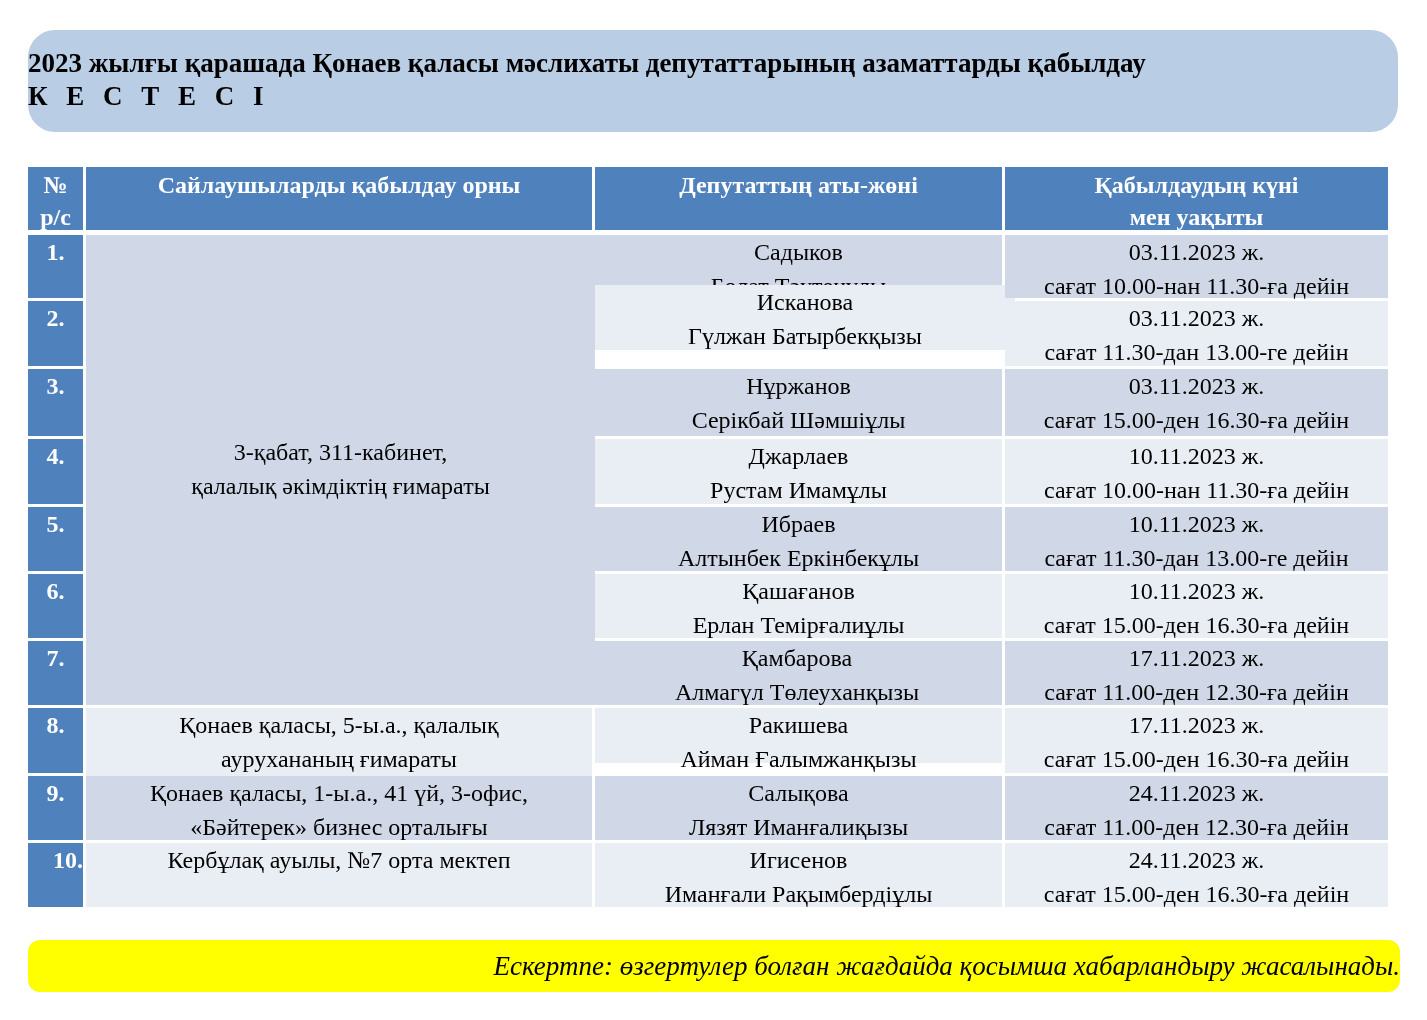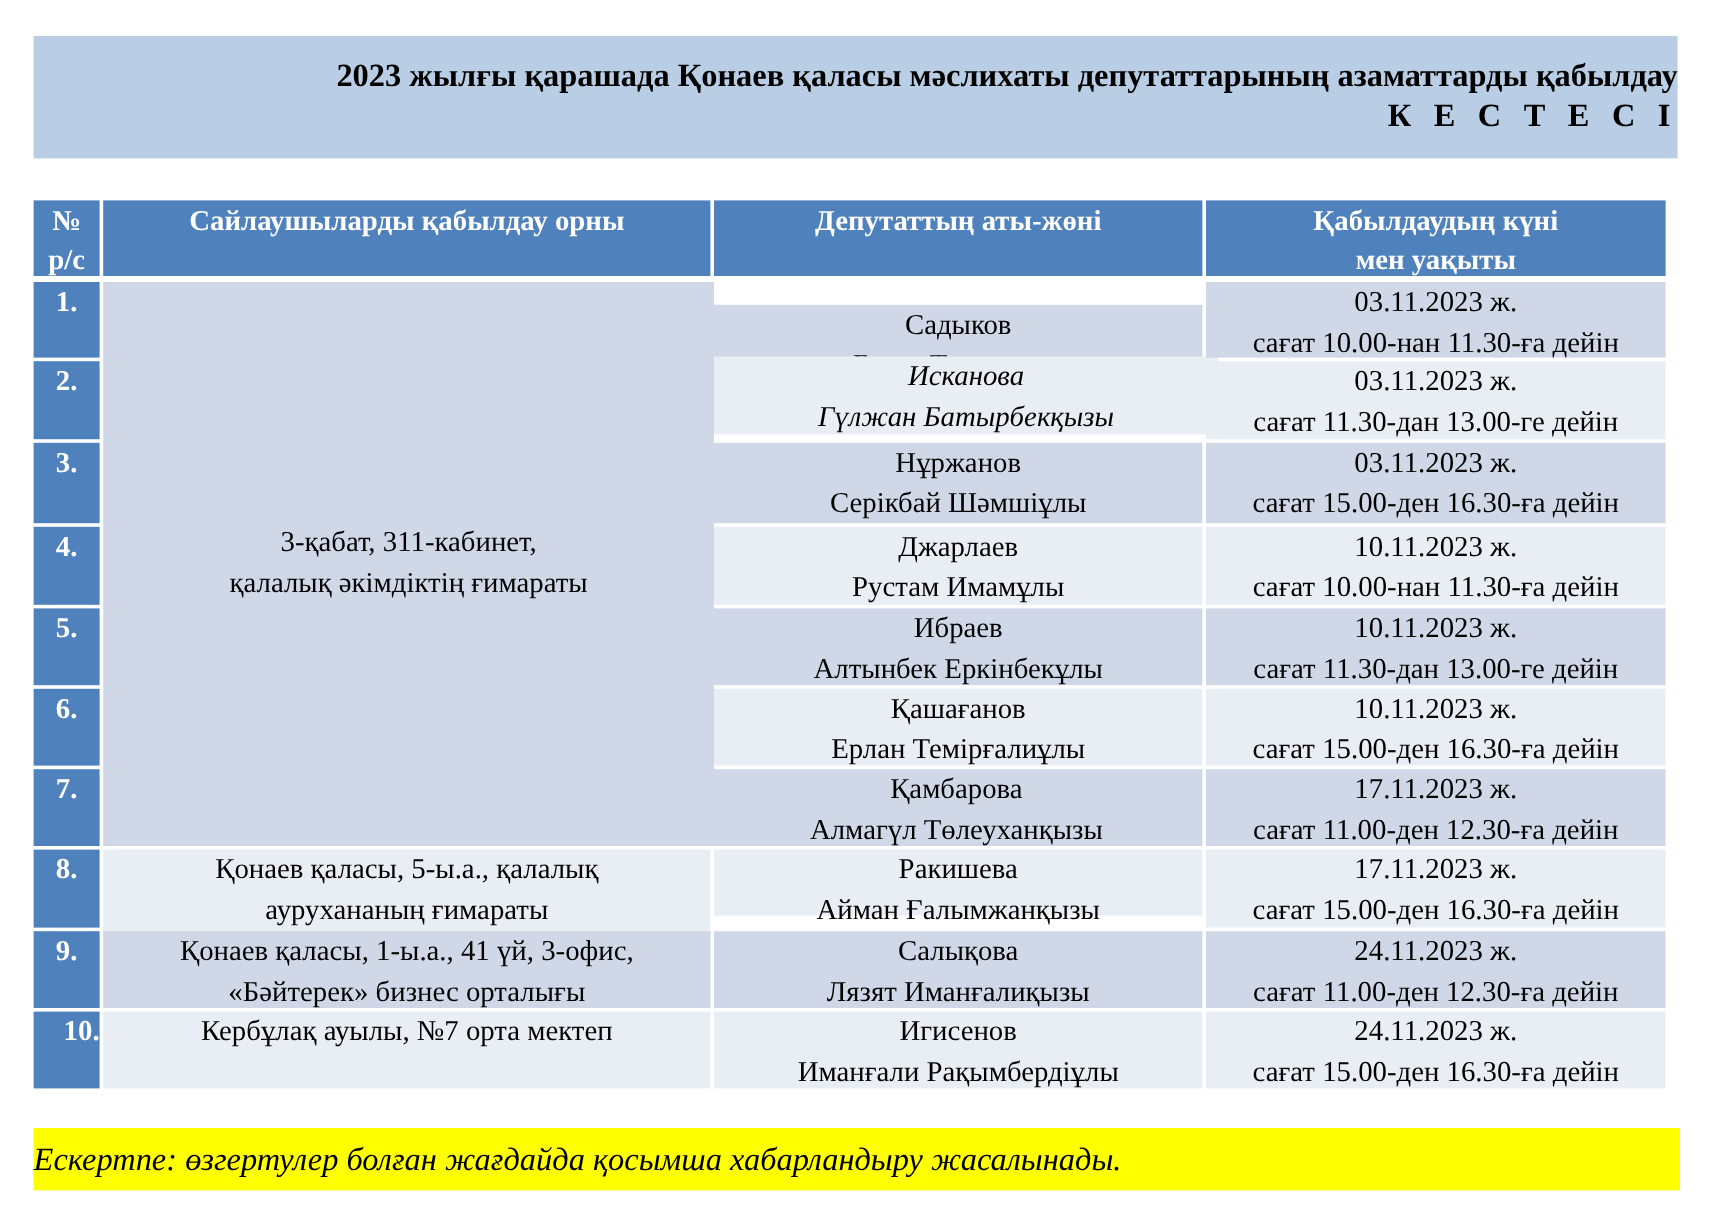--- a/index.html
+++ b/index.html
@@ -1,33 +1,33 @@
 <!DOCTYPE html>
 <html><head>
 <meta charset="utf-8">
 <style>
   html, body { margin: 0; padding: 0; background: #ffffff; }
   body { width: 1427px; height: 1020px; position: relative; overflow: hidden;
          font-family: "Liberation Serif", "DejaVu Serif", serif; color: #000; }
 
   .title-box { position: absolute; left: 28px; top: 30px; width: 1370px; height: 102px;
-               background: #b9cde5; text-align: right; box-sizing: border-box; padding-top: 15px; }
+               background: #b9cde5; text-align: left; box-sizing: border-box; padding-top: 15px; border-radius: 27px; }
   .title-line1 { font-weight: bold; font-size: 27px; line-height: 36px; white-space: nowrap; }
   .title-line2 { font-weight: bold; font-size: 27px; line-height: 30px; letter-spacing: 6px; }
 
   .tbl { position: absolute; left: 28px; top: 167px; width: 1360px; }
   .cell { position: absolute; box-sizing: border-box; text-align: center; font-size: 24px; line-height: 34px; }
   .hdr { background: #4f81bd; color: #fff; font-weight: bold; font-size: 24px; line-height: 32px; padding-top: 2px; }
   .num { background: #4f81bd; color: #fff; font-weight: bold; font-size: 24px; line-height: 34px; padding-top: 0px; }
   .dark { background: #d0d8e8; }
   .light { background: #e9edf4; }
   .line { display: block; white-space: nowrap; }
 
   .note { position: absolute; left: 28px; top: 940px; width: 1372px; height: 52px;
-          background: #ffff00; text-align: left; font-style: italic; font-size: 27px; line-height: 52px; }
+          background: #ffff00; text-align: right; font-style: italic; font-size: 27px; line-height: 52px; border-radius: 12px; }
 </style>
 </head>
 <body>
 
 <div class="title-box">
   <div class="title-line1">2023 жылғы қарашада Қонаев қаласы мәслихаты депутаттарының  азаматтарды қабылдау</div>
   <div class="title-line2">К Е С Т Е С І</div>
 </div>
 
 <div class="tbl">
@@ -67,25 +67,25 @@
     <span class="line">аурухананың ғимараты</span>
   </div>
   <div class="cell dark" style="left:58px;top:609px;width:506px;height:64px;">
     <span class="line">Қонаев қаласы, 1-ы.а., 41 үй, 3-офис,</span>
     <span class="line">«Бәйтерек» бизнес орталығы</span>
   </div>
   <div class="cell light" style="left:58px;top:676px;width:506px;height:64px;">
     <span class="line">Кербұлақ ауылы, №7 орта мектеп</span>
   </div>
 
-  <div class="cell dark" style="left:567px;top:68px;width:407px;height:63px;margin-top:19px;">
+  <div class="cell dark" style="left:567px;top:68px;width:407px;height:63px;">
     <span class="line">Садыков</span>
     <span class="line">Болат Тәутенұлы</span>
   </div>
-  <div class="cell light" style="left:567px;top:130px;width:420px;height:65px;font-style:italic;">
+  <div class="cell light" style="left:567px;top:118px;width:420px;height:65px;">
     <span class="line">Исканова</span>
     <span class="line">Гүлжан Батырбекқызы</span>
   </div>
   <div class="cell dark" style="left:567px;top:202px;width:407px;height:67px;">
     <span class="line">Нұржанов</span>
     <span class="line">Серікбай Шәмшіұлы</span>
   </div>
   <div class="cell light" style="left:567px;top:272px;width:407px;height:65px;">
     <span class="line">Джарлаев</span>
     <span class="line">Рустам Имамұлы</span>

